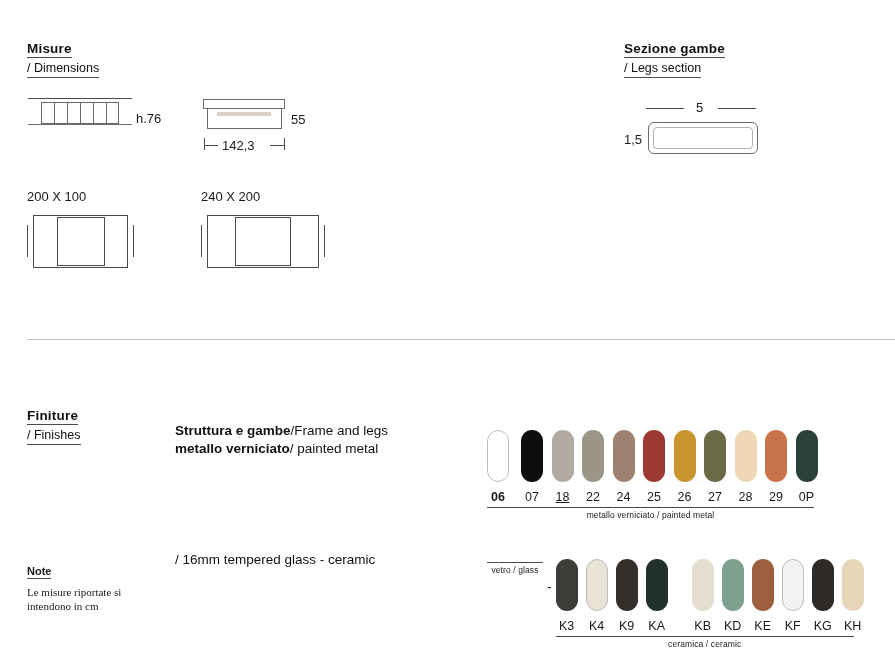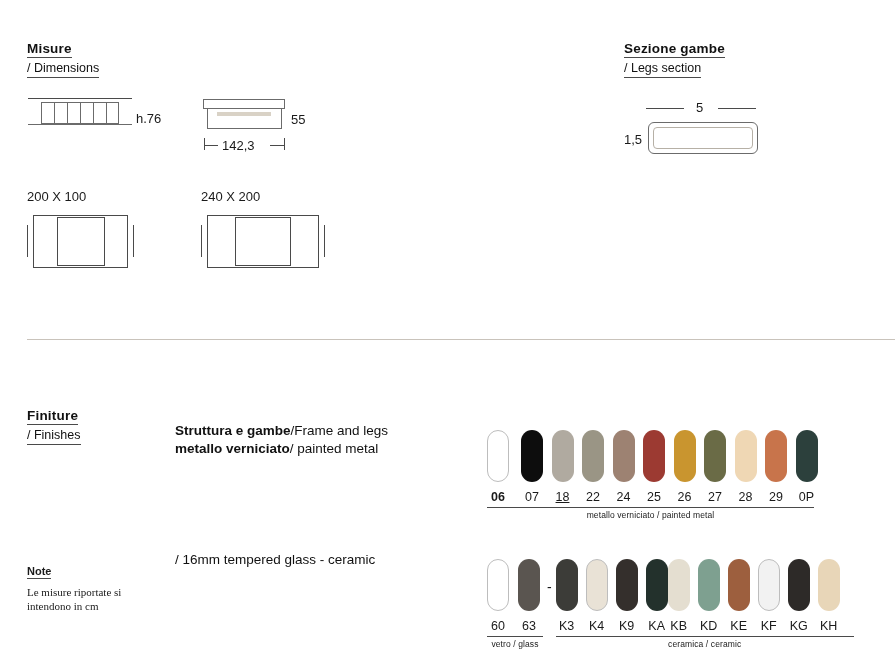--- a/index.html
+++ b/index.html
@@ -267,51 +267,41 @@
         <div class="swatch-code">0P</div>
       </div>
     </div>
   <div class="group-line" style="width:327px;"></div>
   <div class="group-cap" style="width:327px;">metallo verniciato / painted metal</div>
 </div>
 
 <div class="abs" style="left:487px; top:559px; display:flex; align-items:flex-start;">
 
   <div>
-    <div class="swatch-row" id="glass-row">
-        <div class="swatch-col" style="margin-right: 9px;">
-          <div class="swatch outline" style="background: rgb(255, 255, 255);"></div>
-          <div class="swatch-code">60</div>
-        </div>
-        <div class="swatch-col" style="margin-right: 0px;">
-          <div class="swatch" style="background: rgb(90, 85, 80);"></div>
-          <div class="swatch-code">63</div>
-        </div>
-      </div>
     <div class="group-line" style="width:56px;"></div>
     <div class="group-cap" style="width:56px;">vetro / glass</div>
   </div>
 
   <div class="dash-sep" style="padding-top:20px;">-</div>
 
   <div>
     <div class="swatch-row" id="ceramic-row">
         <div class="swatch-col" style="margin-right: 8px;">
           <div class="swatch" style="background: rgb(60, 60, 56);"></div>
           <div class="swatch-code">K3</div>
         </div>
         <div class="swatch-col" style="margin-right: 8px;">
           <div class="swatch outline" style="background: rgb(233, 226, 214);"></div>
           <div class="swatch-code">K4</div>
         </div>
         <div class="swatch-col" style="margin-right: 8px;">
           <div class="swatch" style="background: rgb(52, 47, 44);"></div>
           <div class="swatch-code">K9</div>
         </div>
-        <div class="swatch-col" style="margin-right: 0;">
+        <div class="swatch-col" style="margin-right: 24px;">
           <div class="swatch" style="background: rgb(35, 49, 44);"></div>
           <div class="swatch-code">KA</div>
         </div>
         <div class="swatch-col" style="margin-right: 8px;">
           <div class="swatch" style="background: rgb(228, 222, 208);"></div>
           <div class="swatch-code">KB</div>
         </div>
         <div class="swatch-col" style="margin-right: 8px; justify-content: space-between;">
           <div class="swatch" style="background: rgb(126, 160, 144);"></div>
           <div class="swatch-code">KD</div>

